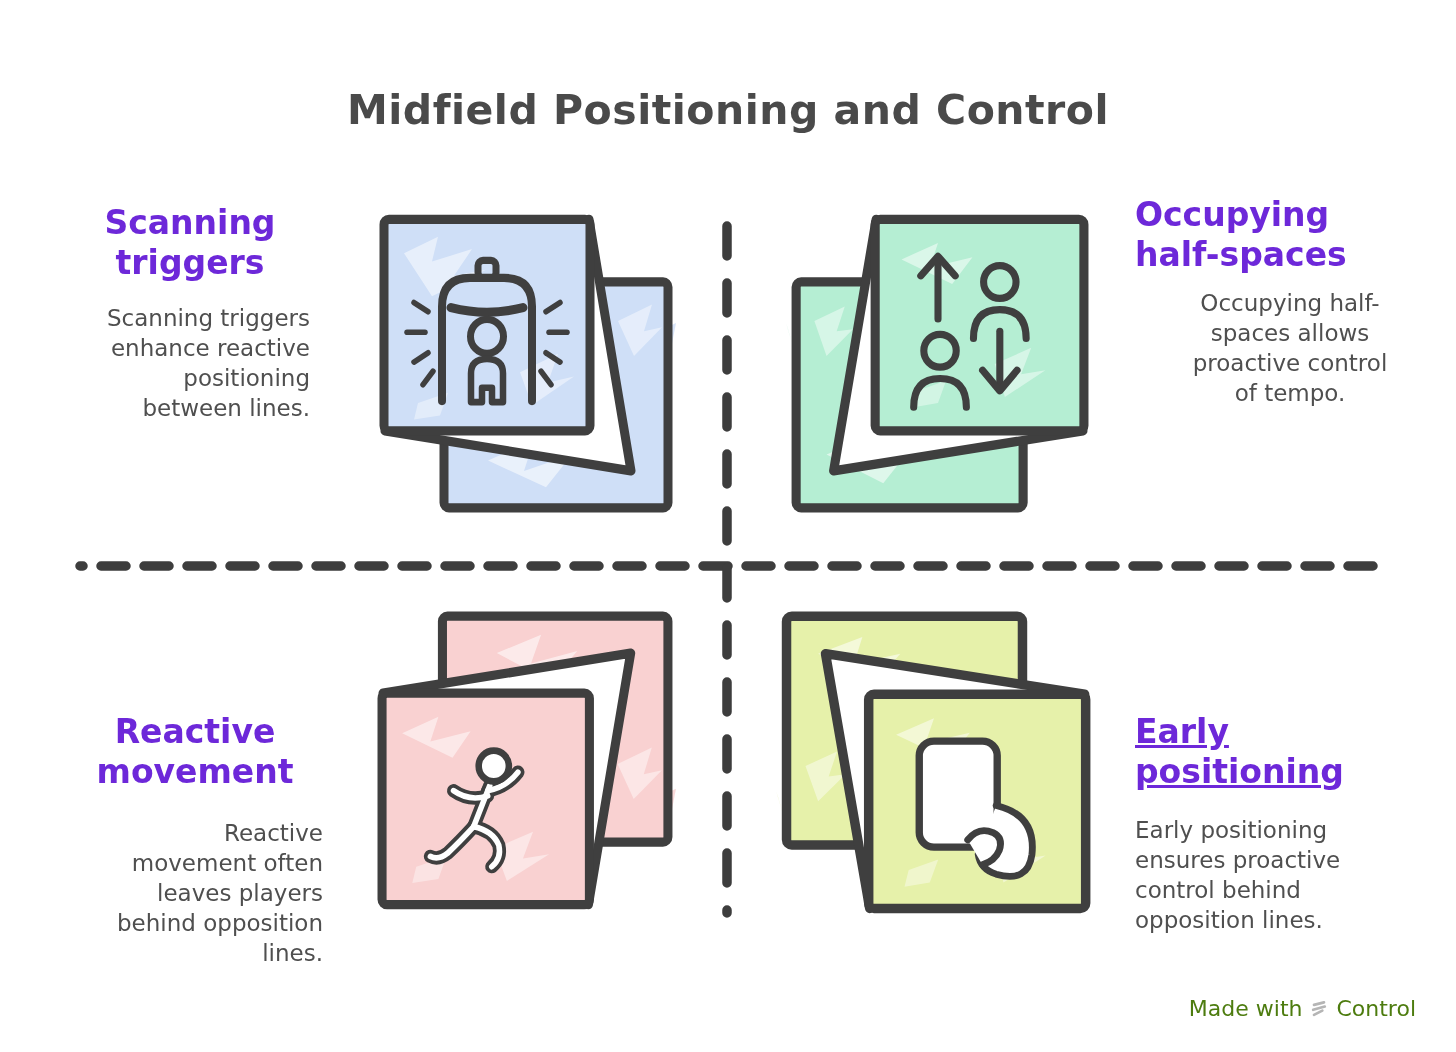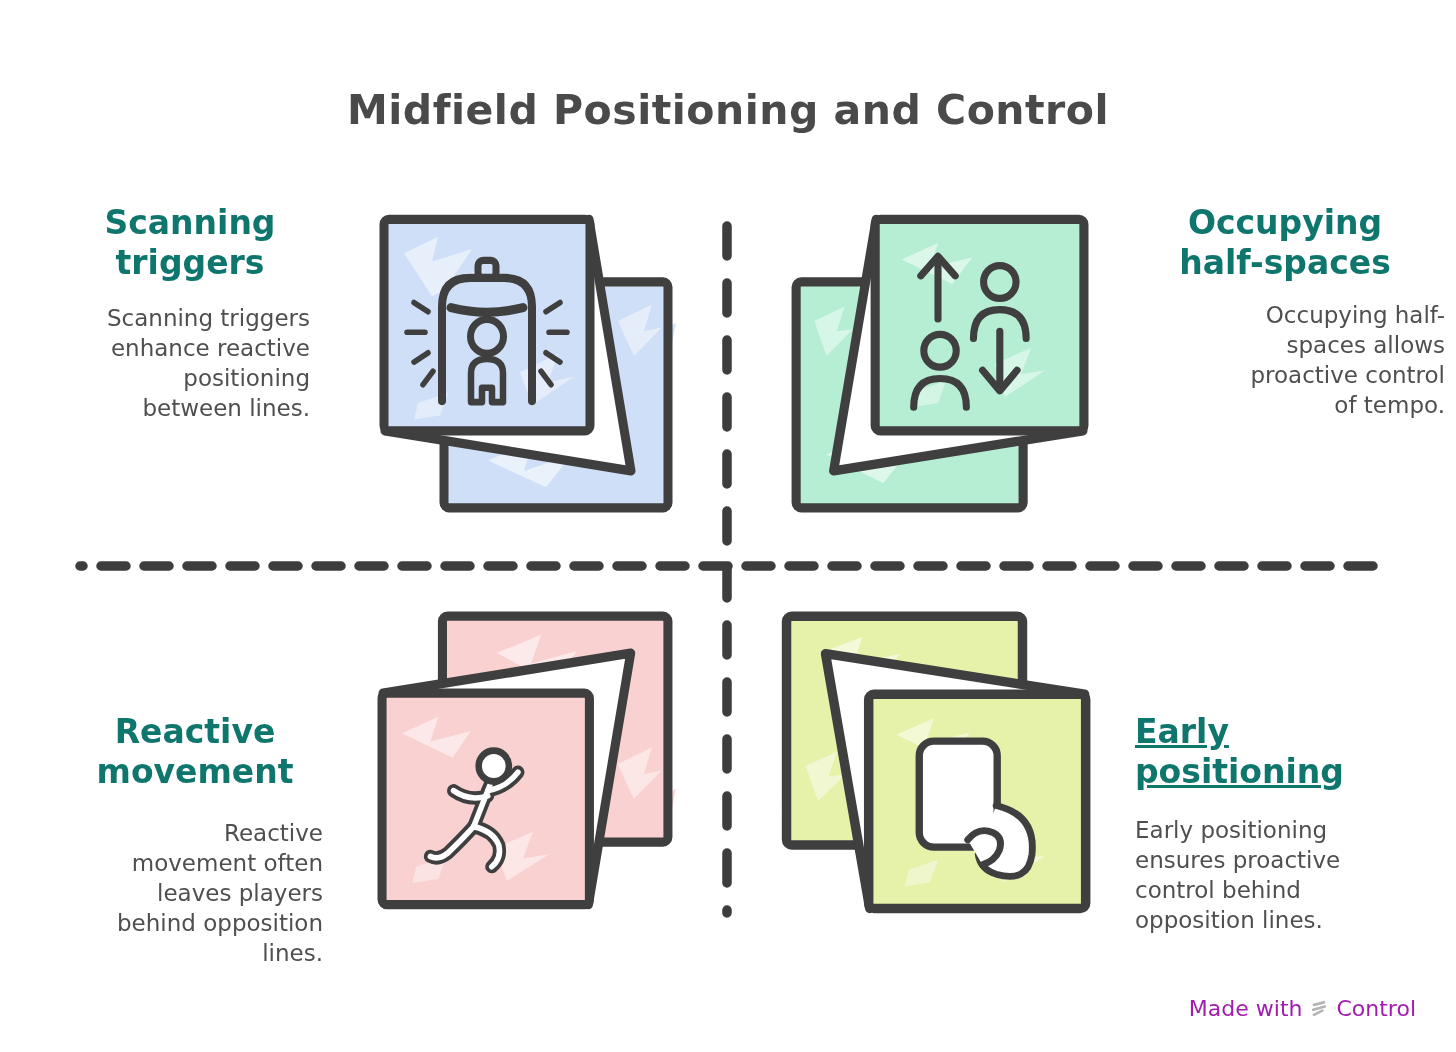--- a/index.html
+++ b/index.html
@@ -42,47 +42,47 @@
   }
   .icon-tl { left: 378px; top: 206px; width: 300px; height: 308px; }
   .icon-tr { left: 786px; top: 206px; width: 304px; height: 308px; }
   .icon-bl { left: 376px; top: 610px; width: 302px; height: 308px; }
   .icon-br { left: 776px; top: 610px; width: 316px; height: 312px; }
   .qheading {
     position: absolute;
     font-size: 33px;
     line-height: 40px;
     font-weight: 700;
-    color: #0f766e;
+    color: #6d28d9;
     white-space: pre-line;
   }
   .qbody {
     position: absolute;
     font-size: 23px;
     line-height: 30px;
     color: #4f4f4f;
     white-space: pre-line;
   }
   .h-tl { left: 70px;  top: 203px; width: 240px; text-align: center; }
   .b-tl { left: 10px;  top: 303px; width: 300px; text-align: right; }
-  .h-tr { left: 1135px; top: 203px; width: 300px; text-align: center; }
-  .b-tr { left: 1135px; top: 300px; width: 310px; text-align: right; }
+  .h-tr { left: 1135px; top: 195px; width: 300px; text-align: left; }
+  .b-tr { left: 1135px; top: 288px; width: 310px; text-align: center; }
   .h-bl { left: 75px;  top: 712px; width: 240px; text-align: center; }
   .b-bl { left: 23px;  top: 818px; width: 300px; text-align: right; }
   .h-br { left: 1135px; top: 712px; width: 300px; text-align: left; text-decoration: underline; }
   .b-br { left: 1135px; top: 815px; width: 310px; text-align: left; }
   .watermark {
     position: absolute;
     right: 40px;
     top: 996px;
     display: flex;
     align-items: center;
     gap: 7px;
     font-size: 22px;
-    color: #a21caf;
+    color: #4d7c0f;
   }
   .watermark svg { display: block; }
 </style>
 </head>
 <body>
 
 <div class="canvas">
 
   <div class="title">Midfield Positioning and Control</div>
 

